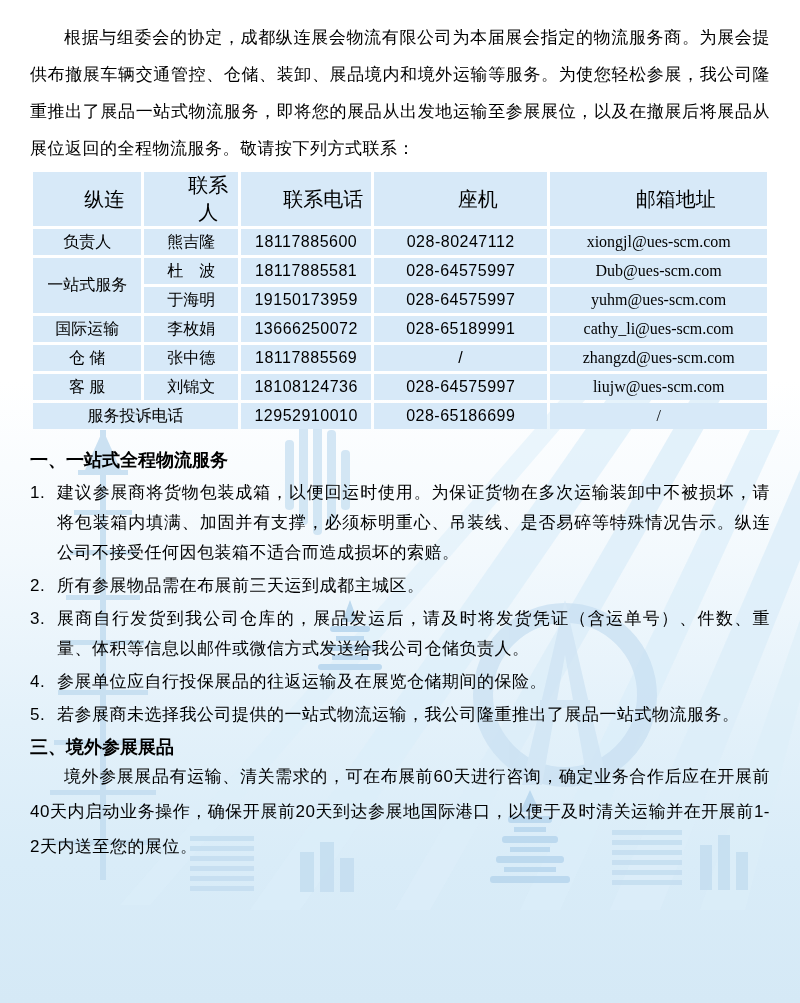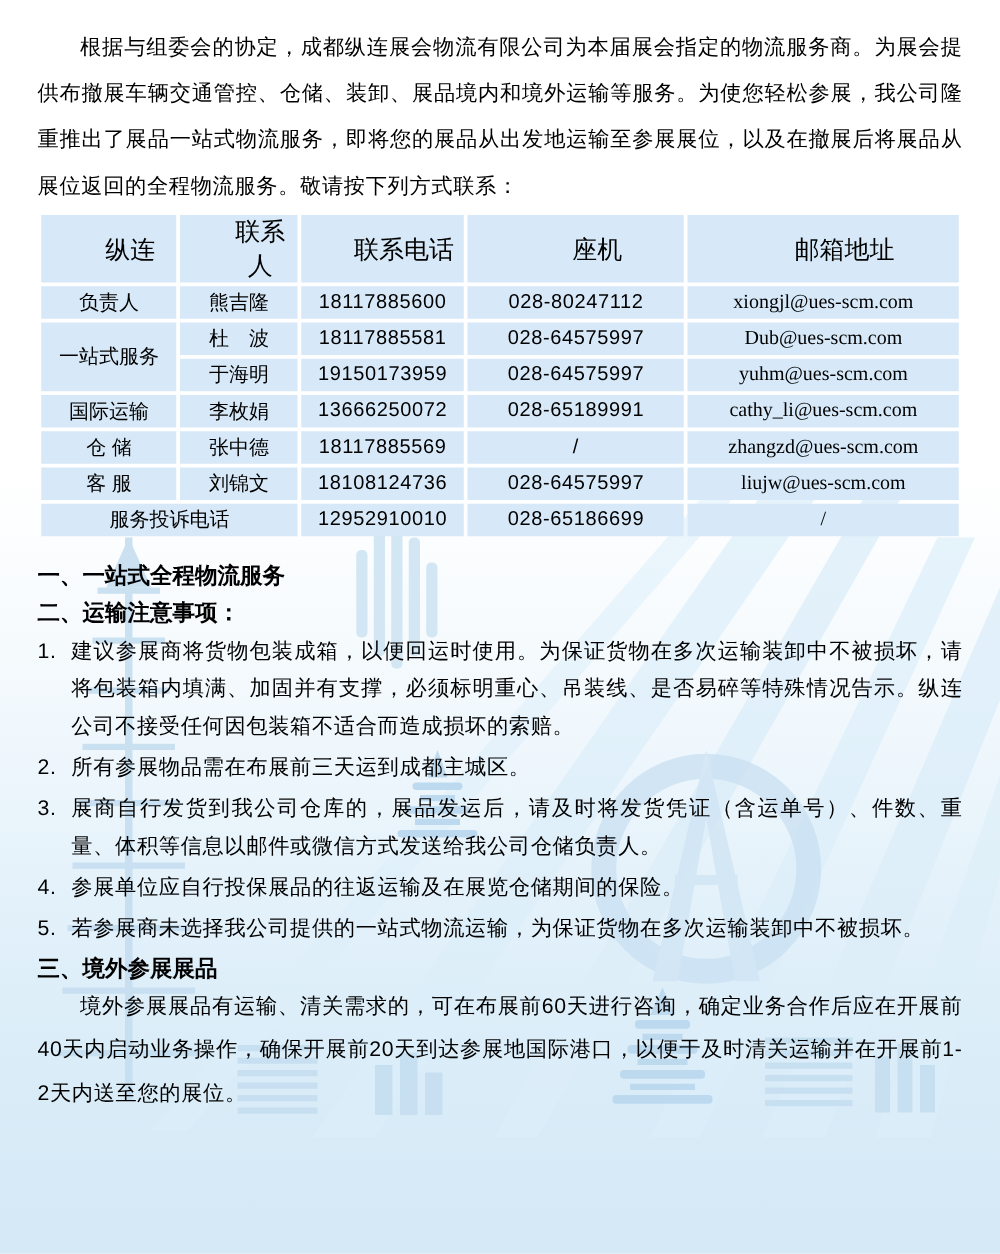--- a/index.html
+++ b/index.html
@@ -224,40 +224,39 @@
         <td colspan="2">服务投诉电话</td>
         <td class="num">12952910010</td>
         <td class="num">028-65186699</td>
         <td class="email">/</td>
       </tr>
     </tbody>
   </table>
 
   <div class="sec-h h1">一、一站式全程物流服务</div>
 
-  <div class="sec-h h2">二、运输注意事项：</div>
   <div class="olist">
     <div class="li">
       <span class="n">1.</span>
       <span class="t">建议参展商将货物包装成箱，以便回运时使用。为保证货物在多次运输装卸中不被损坏，请将包装箱内填满、加固并有支撑，必须标明重心、吊装线、是否易碎等特殊情况告示。纵连公司不接受任何因包装箱不适合而造成损坏的索赔。</span>
     </div>
     <div class="li">
       <span class="n">2.</span>
       <span class="t">所有参展物品需在布展前三天运到成都主城区。</span>
     </div>
     <div class="li">
       <span class="n">3.</span>
       <span class="t">展商自行发货到我公司仓库的，展品发运后，请及时将发货凭证（含运单号）、件数、重量、体积等信息以邮件或微信方式发送给我公司仓储负责人。</span>
     </div>
     <div class="li">
       <span class="n">4.</span>
       <span class="t">参展单位应自行投保展品的往返运输及在展览仓储期间的保险。</span>
     </div>
     <div class="li">
       <span class="n">5.</span>
-      <span class="t">若参展商未选择我公司提供的一站式物流运输，为保证货物在多次运输装卸中不被损坏。</span>
+      <span class="t">若参展商未选择我公司提供的一站式物流运输，我公司隆重推出了展品一站式物流服务。</span>
     </div>
   </div>
 
   <div class="sec-h h3">三、境外参展展品</div>
   <p class="body last">境外参展展品有运输、清关需求的，可在布展前60天进行咨询，确定业务合作后应在开展前40天内启动业务操作，确保开展前20天到达参展地国际港口，以便于及时清关运输并在开展前1-2天内送至您的展位。</p>
 
 </div>
 
 </body></html>

